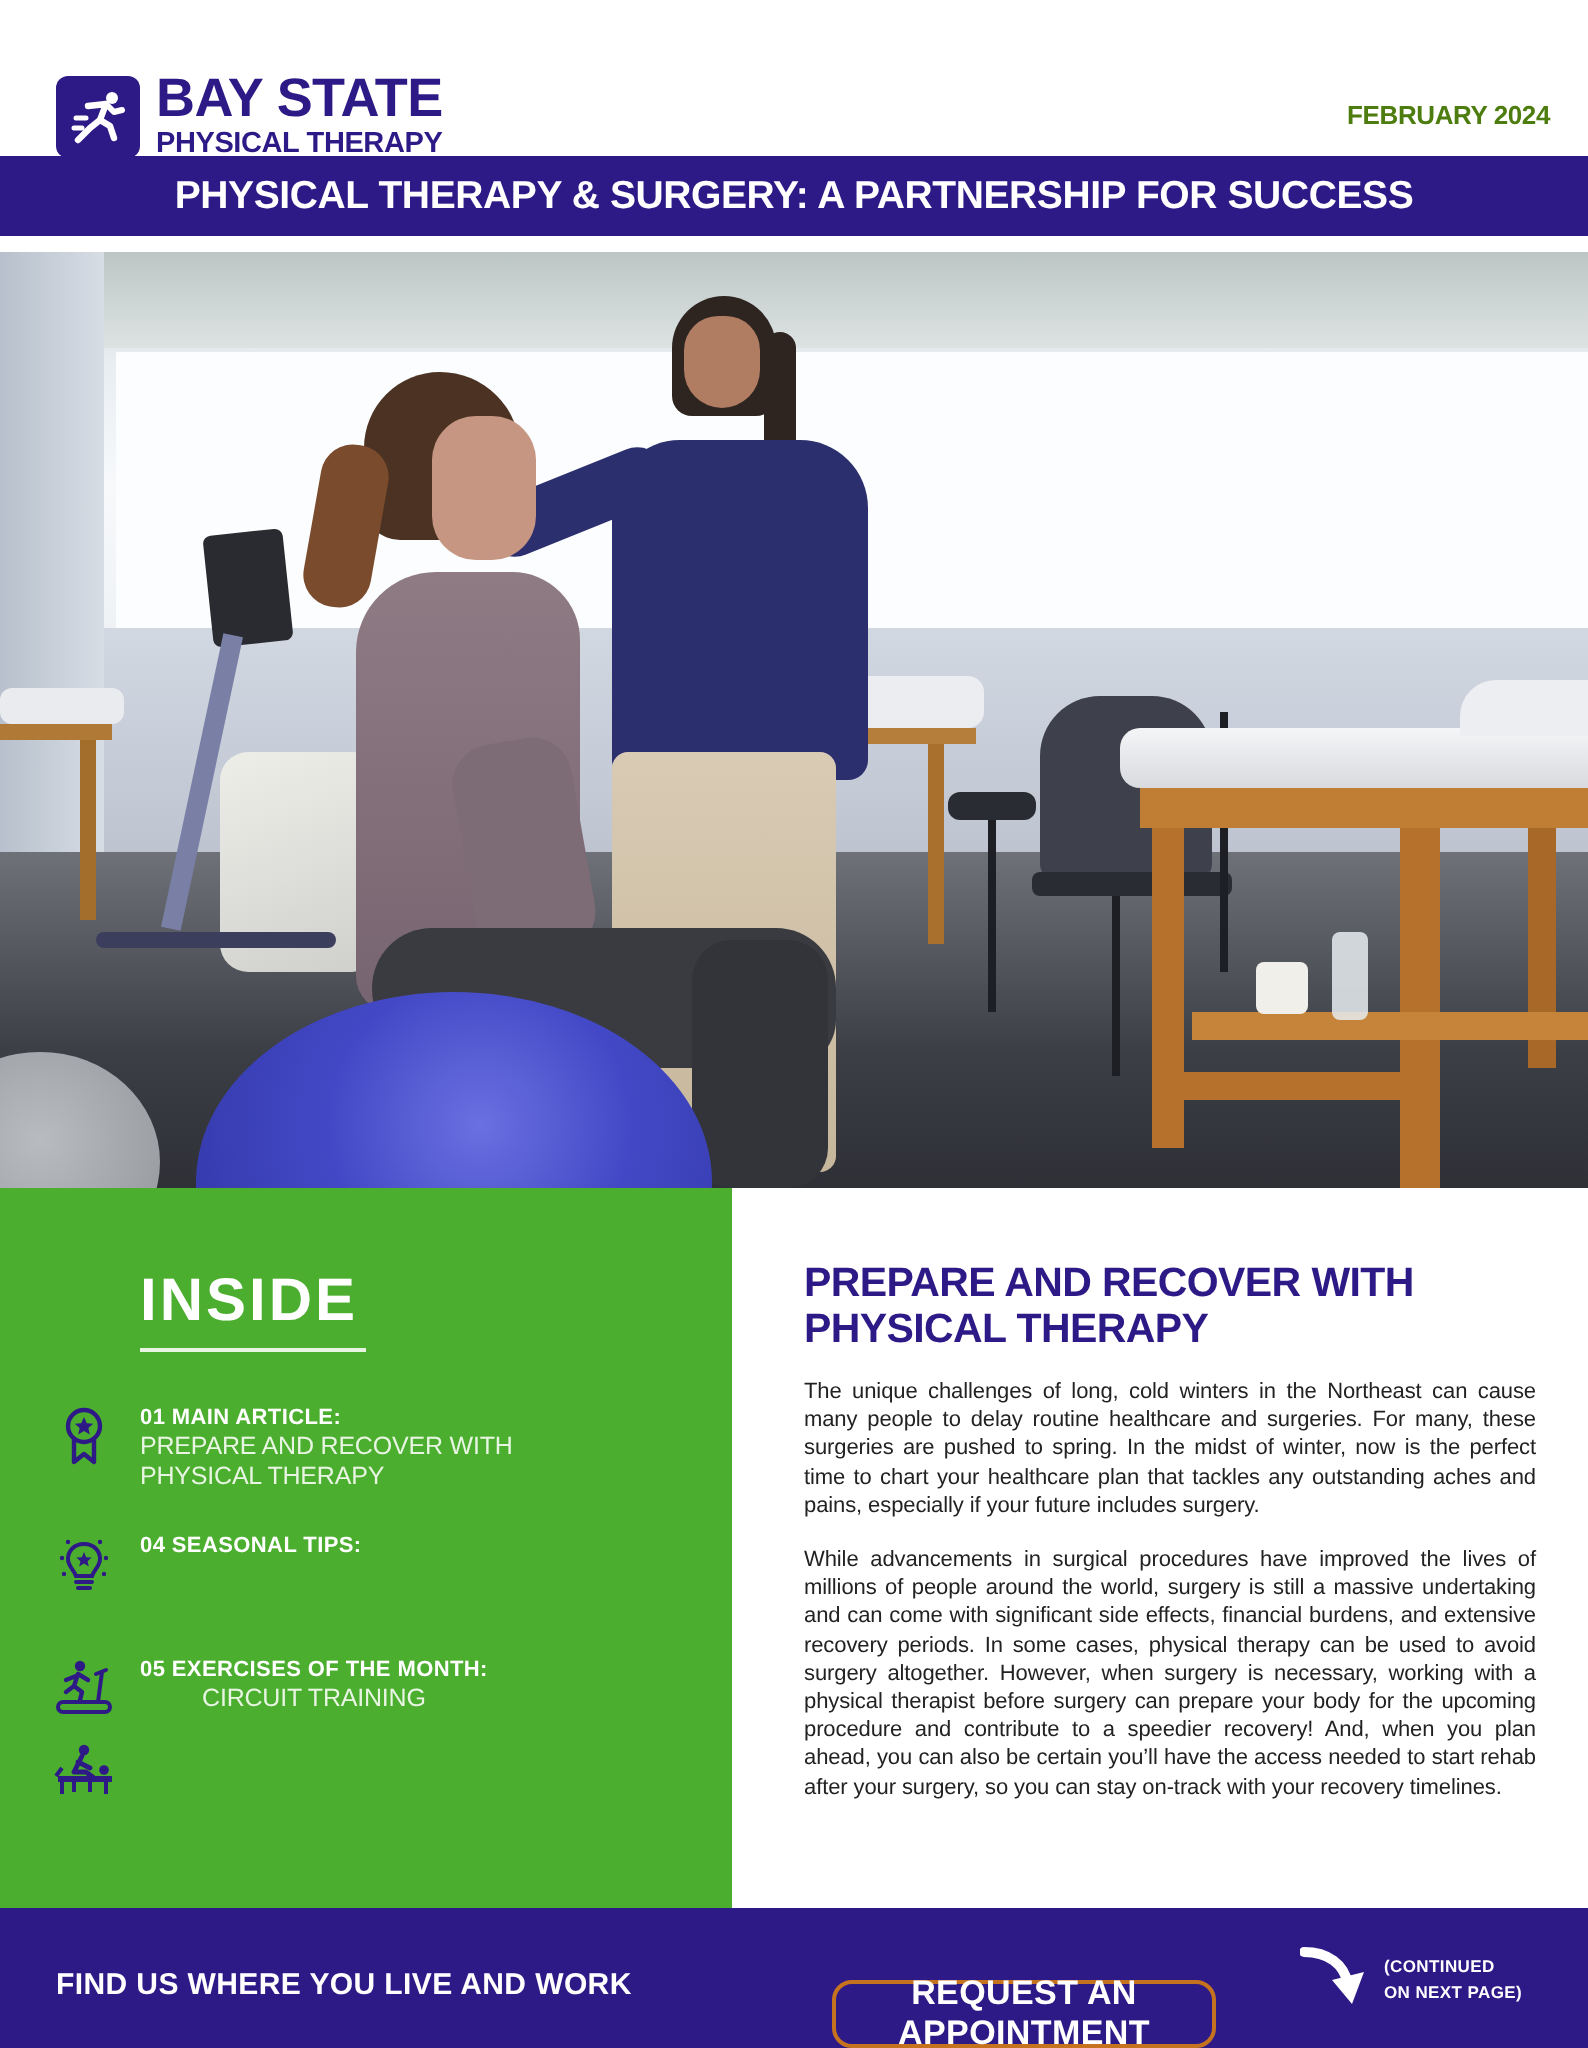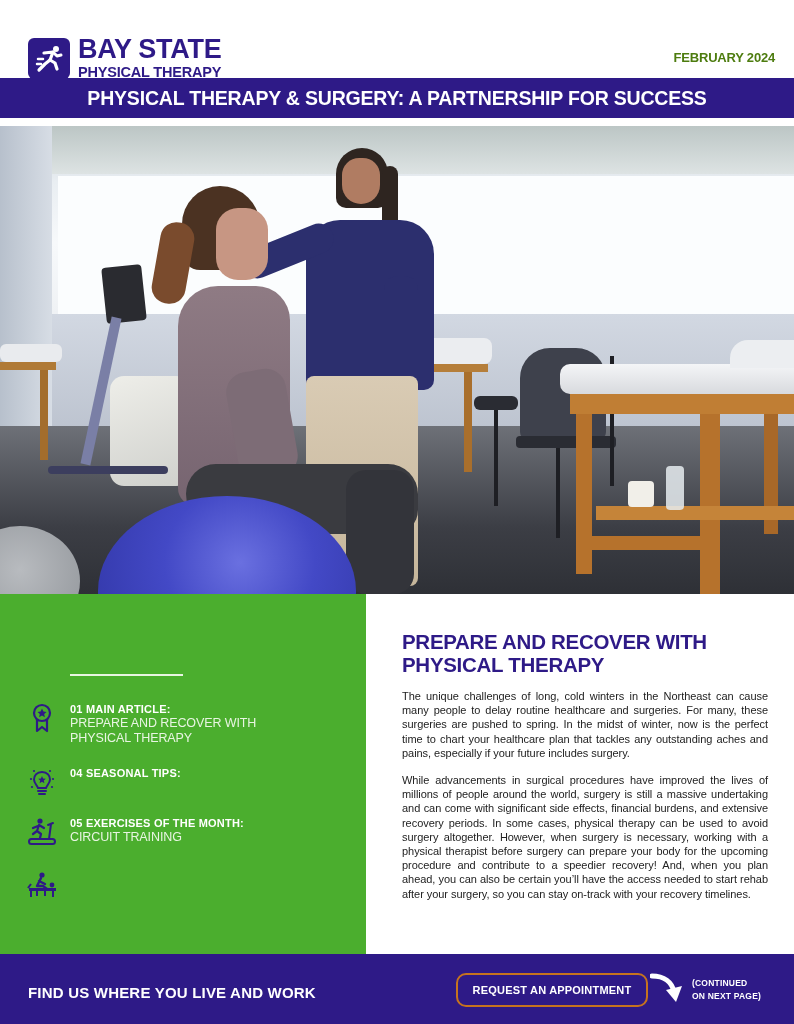--- a/index.html
+++ b/index.html
@@ -35,22 +35,22 @@
   .inside-sub { color: #e8f5e2; font-size: 12.5px; line-height: 14.5px; letter-spacing: -0.1px; }
 
   
   .article { position: absolute; left: 402px; top: 630px; width: 366px; }
   .article-title { color: #2e1a87; font-weight: bold; font-size: 20.5px; line-height: 23px; letter-spacing: -0.3px; }
   .article-p { color: #222; font-size: 11px; line-height: 14.2px; text-align: justify; margin-top: 13px; letter-spacing: -0.05px; }
 
   
   .footer { position: absolute; left: 0; top: 954px; width: 794px; height: 70px; background: #2e1a87; }
   .footer-left { position: absolute; left: 28px; top: 30px; color: #fff; font-weight: bold; font-size: 15px; letter-spacing: 0.2px; }
-  .cta { position: absolute; left: 416px; top: 19px; width: 192px; height: 34px; border: 2px solid #c6731f; border-radius: 10px;
-         display: flex; align-items: center; justify-content: center; color: #fff; font-weight: bold; font-size: 11px; letter-spacing: 0.2px; background: transparent; cursor: pointer; margin-left: 40px; }
+  .cta { position: absolute; left: 416px; top: 36px; width: 192px; height: 34px; border: 2px solid #c6731f; border-radius: 10px;
+         display: flex; align-items: center; justify-content: center; color: #fff; font-weight: bold; font-size: 17px; letter-spacing: 0.2px; background: transparent; cursor: pointer; }
   .arrow { position: absolute; left: 650px; top: 972px; }
   .continued { position: absolute; left: 692px; top: 977px; color: #fff; font-weight: bold; font-size: 8.5px; line-height: 13px; letter-spacing: 0.2px; }
 </style>
 </head>
 <body>
 
 <div class="header">
   <div class="logo">
     <div class="logo-mark">
       <svg width="30" height="30" viewBox="0 0 30 30">
@@ -134,20 +134,21 @@
   <div class="ph" style="left:232px;top:244px;width:60px;height:108px;background:#7d6c76;border-radius:20px;transform:rotate(-10deg);"></div>
   <div class="ph" style="left:186px;top:338px;width:232px;height:70px;background:#3a3b40;border-radius:30px 30px 24px 40px;"></div>
   <div class="ph" style="left:346px;top:344px;width:68px;height:124px;background:#33343a;border-radius:20px;"></div>
 
   <div class="ph" style="left:98px;top:370px;width:258px;height:190px;border-radius:50%;background:radial-gradient(circle at 55% 35%,#6a70e0 0%,#4349c6 40%,#2e33a0 100%);"></div>
 
   <div class="ph" style="left:-40px;top:400px;width:120px;height:110px;border-radius:50%;background:radial-gradient(circle at 50% 40%,#b8bbbf,#8f9398);"></div>
 </div>
 
 <div class="inside">
+  <div class="inside-title">INSIDE</div>
   <div class="inside-rule"></div>
 
   <div class="inside-item" style="top:108px;">
     <div class="inside-icon">
       <svg width="22" height="30" viewBox="0 0 22 30">
         <circle cx="11" cy="10" r="8" fill="none" stroke="#2e1a87" stroke-width="2.2"></circle>
         <path d="M11 5.5 L12.4 8.6 L15.6 8.9 L13.2 11 L13.9 14.2 L11 12.5 L8.1 14.2 L8.8 11 L6.4 8.9 L9.6 8.6 Z" fill="#2e1a87"></path>
         <path d="M6 16 L6 28 L11 24 L16 28 L16 16" fill="none" stroke="#2e1a87" stroke-width="2.2" stroke-linejoin="round"></path>
       </svg>
     </div>
@@ -170,21 +171,21 @@
           <circle cx="22" cy="4" r="1.1" fill="#2e1a87"></circle>
         <circle cx="4" cy="20" r="1.1" fill="#2e1a87"></circle>
           <circle cx="24" cy="20" r="1.1" fill="#2e1a87"></circle>
       </svg>
     </div>
     <div class="inside-texts">
       <div class="inside-head">04 SEASONAL TIPS:</div>
     </div>
   </div>
 
-  <div class="inside-item" style="top:222px;">
+  <div class="inside-item" style="top:234px;text-align:center;">
     <div class="inside-icon">
       <svg width="30" height="30" viewBox="0 0 30 30">
         <circle cx="13" cy="4" r="2.6" fill="#2e1a87"></circle>
         <path d="M12 8 L10 14 L14 17 L13 21 M10 14 L6 17 M12 8 L17 11 M11 9 L6 11" stroke="#2e1a87" stroke-width="2.2" fill="none" stroke-linecap="round" stroke-linejoin="round"></path>
         <path d="M21 8 L26 6 M24 7 L22 22" stroke="#2e1a87" stroke-width="2" fill="none" stroke-linecap="round"></path>
         <rect x="2" y="22" width="26" height="5" rx="2.5" fill="none" stroke="#2e1a87" stroke-width="2"></rect>
       </svg>
     </div>
     <div class="inside-texts">
       <div class="inside-head">05 EXERCISES OF THE MONTH:</div>

